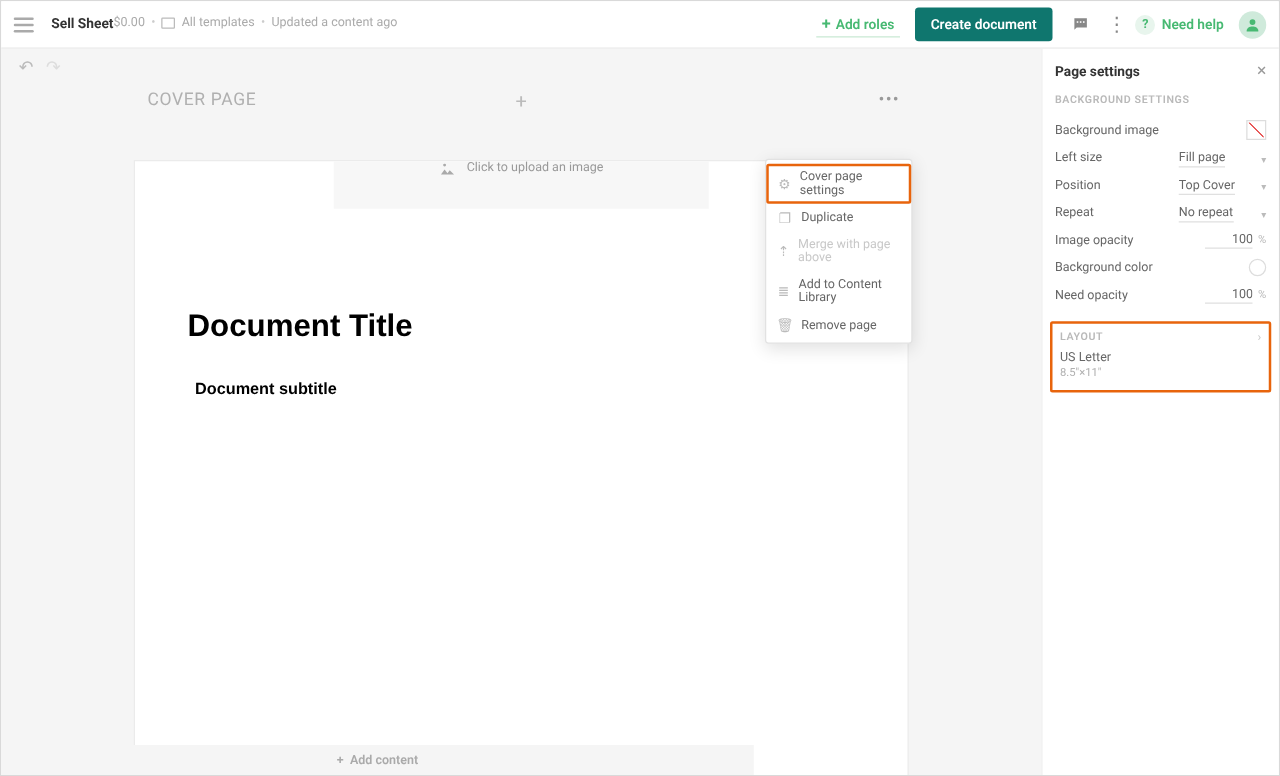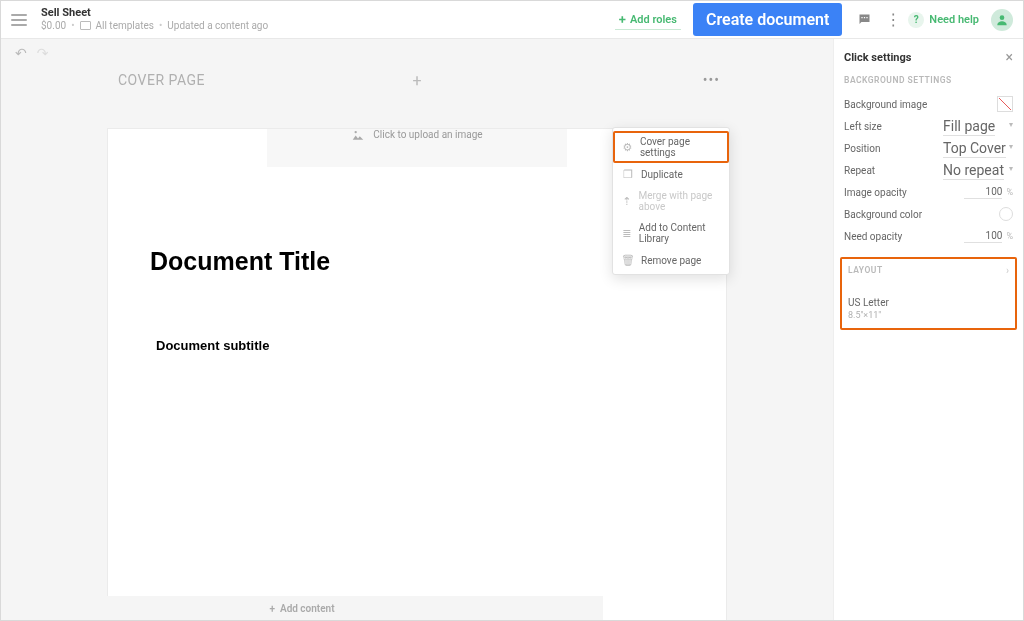--- a/index.html
+++ b/index.html
@@ -1,63 +1,63 @@
 <!DOCTYPE html>
 <html><head>
 <meta charset="utf-8">
 <style>
 *{margin:0;padding:0;box-sizing:border-box;font-family:-apple-system,BlinkMacSystemFont,"Segoe UI",Roboto,sans-serif}
 body{background:#fff;width:1024px;height:621px;overflow:hidden;position:relative}
 .shadow-frame{position:absolute;inset:0;border:1px solid rgba(0,0,0,.15);box-shadow:0 4px 20px rgba(0,0,0,.25);background:#fff}
 .topbar{height:38px;border-bottom:1px solid #e8e8e8;display:flex;align-items:center;padding:0 10px;background:#fff}
 .hamburger{width:16px;height:12px;display:flex;flex-direction:column;justify-content:space-between;margin-right:14px;cursor:pointer}
 .hamburger span{height:2px;background:#aaa;border-radius:1px}
-.doc-meta{display:flex;flex-direction:column;justify-content:center;line-height:1.15;flex:0 0 auto}
+.doc-meta{display:flex;flex-direction:row;justify-content:center;line-height:1.15;flex:0 0 auto}
 .doc-title{font-size:11px;font-weight:700;color:#333}
 .doc-sub{font-size:10px;color:#aaa;display:flex;align-items:flex-start;gap:5px}
 .doc-sub .dot{color:#ccc}
 .topbar-spacer{flex:1}
 .add-roles{font-size:11px;font-weight:600;color:#47b972;border-bottom:1px solid #c9e9d4;padding:4px 4px 3px;display:flex;align-items:center;gap:4px;cursor:pointer}
 .plus-green{font-size:13px;line-height:0;color:#47b972}
-.create-btn{background:#3b82f6;color:#fff;font-size:16px;font-weight:600;padding:7px 13px;border-radius:3px;margin-left:12px;cursor:pointer}
+.create-btn{background:#0f766e;color:#fff;font-size:11px;font-weight:600;padding:7px 13px;border-radius:3px;margin-left:12px;cursor:pointer}
 .icon-btn{width:24px;height:24px;display:flex;align-items:center;justify-content:center;margin-left:10px;cursor:pointer;color:#888}
 .help-link{font-size:11px;font-weight:600;color:#47b972;margin-left:8px;display:flex;align-items:center;gap:5px;cursor:pointer}
 .help-circle{width:16px;height:16px;border-radius:50%;background:#e8f5ed;color:#47b972;font-size:10px;font-weight:700;display:flex;align-items:center;justify-content:center}
 .avatar{width:22px;height:22px;border-radius:50%;background:#cfeadb;margin-left:12px;display:flex;align-items:center;justify-content:center}
 .avatar svg{fill:#47b972}
 .main{display:flex;height:calc(100% - 38px)}
 .canvas-area{flex:1;background:#f5f5f5;position:relative;display:flex;flex-direction:column}
 .undo-redo{height:28px;display:flex;align-items:center;gap:10px;padding:0 14px;color:#bbb;font-size:14px}
 .canvas-scroll{flex:1;overflow:hidden;padding:0 30px 0 30px}
 .page{background:#fff;width:100%;max-width:618px;margin:0 auto;height:560px;box-shadow:0 0 0 1px rgba(0,0,0,.04)}
 .tab-lbl{font-size:14px;letter-spacing:.5px;color:#b0b0b0;cursor:pointer}
 .tabs-wrap{position:relative;width:100%;max-width:618px;margin:0 auto;display:flex;align-items:center;height:26px}
 .tabs-wrap .plus-center{position:absolute;left:50%;transform:translateX(-50%);color:#bbb;font-size:16px;cursor:pointer}
 .tabs-wrap .more-dots{position:absolute;right:6px;color:#999;font-size:14px;letter-spacing:1px;cursor:pointer}
 .upload-box{margin:36px auto 0;width:300px;height:38px;background:#f7f7f7;display:flex;align-items:flex-start;justify-content:center;gap:8px;color:#999;font-size:10px;cursor:pointer}
 .upload-box svg{fill:#aaa}
 .doc-h1{font-family:Arial,sans-serif;font-size:25px;font-weight:900;color:#000;margin:80px 0 0 42px}
-.doc-h2{font-family:Arial,sans-serif;font-size:13px;font-weight:700;color:#000;margin:62px 0 0 48px}
+.doc-h2{font-family:Arial,sans-serif;font-size:13px;font-weight:700;color:#000;margin:27px 0 0 48px}
 .add-content{position:absolute;bottom:0;left:0;right:230px;height:24px;display:flex;align-items:center;justify-content:center;gap:5px;font-size:10px;font-weight:600;color:#aaa;background:#f5f5f5;cursor:pointer}
 .sidebar{width:190px;border-left:1px solid #eee;background:#fff;padding:10px 10px 0;position:relative}
 .side-head{display:flex;align-items:center;justify-content:space-between;margin-bottom:8px}
 .side-title{font-size:11px;font-weight:700;color:#333}
 .close-x{cursor:pointer;color:#999;font-size:14px}
 .sect-label{font-size:8.5px;font-weight:600;letter-spacing:.5px;color:#b9b9b9;margin:10px 0 8px}
 .row{display:flex;align-items:center;justify-content:space-between;height:22px;font-size:10px;color:#666}
 .row .img-swatch{width:16px;height:16px;border:1px solid #ddd;position:relative;cursor:pointer}
 .img-swatch::after{content:"";position:absolute;left:1px;top:1px;right:1px;bottom:1px;background:linear-gradient(to top right,transparent 46%,#e85a5a 46%,#e85a5a 54%,transparent 54%)}
-.row select,.row .fake-select{font-size:14px;color:#666;border:none;border-bottom:1px solid #e0e0e0;background:transparent;width:70px;padding:1px 0;cursor:pointer;appearance:none}
+.row select,.row .fake-select{font-size:10px;color:#666;border:none;border-bottom:1px solid #e0e0e0;background:transparent;width:70px;padding:1px 0;cursor:pointer;appearance:none}
 .sel-wrap{position:relative;width:70px}
 .sel-wrap::after{content:"▾";font-size:8px;color:#bbb;position:absolute;right:0;top:2px;pointer-events:none}
 .row .numbox{width:38px;text-align:right;border:none;border-bottom:1px solid #e0e0e0;font-size:10px;color:#666;padding:1px 0}
 .row .pct{font-size:9px;color:#bbb;margin-left:4px}
 .row .color-swatch{width:14px;height:14px;border:1px solid #ddd;border-radius:50%;cursor:pointer}
 .layout-box{border:2px solid #e8640c;border-radius:2px;margin:10px -4px 0;padding:6px 6px 8px;position:relative;cursor:pointer}
-.layout-box .sect-label{margin:0 0 22px}
+.layout-box .sect-label{margin:0 0 6px}
 .layout-name{font-size:10px;color:#666}
 .layout-dims{font-size:9px;color:#b0b0b0;margin-top:2px}
 .layout-box .chev{position:absolute;right:6px;top:6px;font-size:10px;color:#ccc}
 
 .ctx-menu{position:absolute;left:611px;top:88px;width:118px;background:#fff;border:1px solid #e2e2e2;box-shadow:0 4px 14px rgba(0,0,0,.12);border-radius:3px;font-size:10px;color:#666;padding:3px 0;z-index:50}
 .ctx-item{display:flex;align-items:center;gap:7px;padding:5px 9px;cursor:pointer}
 .ctx-item.disabled{color:#c8c8c8;cursor:default}
 .ctx-item.hl{outline:2px solid #e8640c;outline-offset:-2px;border-radius:2px}
 .ctx-icon{width:12px;height:12px;display:flex;align-items:center;justify-content:center;color:#bbb;font-size:11px}
 .folder-icon{width:11px;height:9px;border:1px solid #bbb;border-radius:1px;display:inline-block;position:relative;top:1px}
@@ -159,21 +159,21 @@
         </div>
         <div class="ctx-item">
           <span class="ctx-icon">🗑</span>
           <span>Remove page</span>
         </div>
       </div>
     </div>
 
     <div class="sidebar">
       <div class="side-head">
-        <span class="side-title">Click settings</span>
+        <span class="side-title">Page settings</span>
         <span class="close-x">×</span>
       </div>
       <div class="sect-label">BACKGROUND SETTINGS</div>
       <div class="row">
         <span>Background image</span>
         <span class="img-swatch"></span>
       </div>
       <div class="row">
         <span>Left size</span>
         <span class="sel-wrap"><span class="fake-select">Fill page</span></span>

